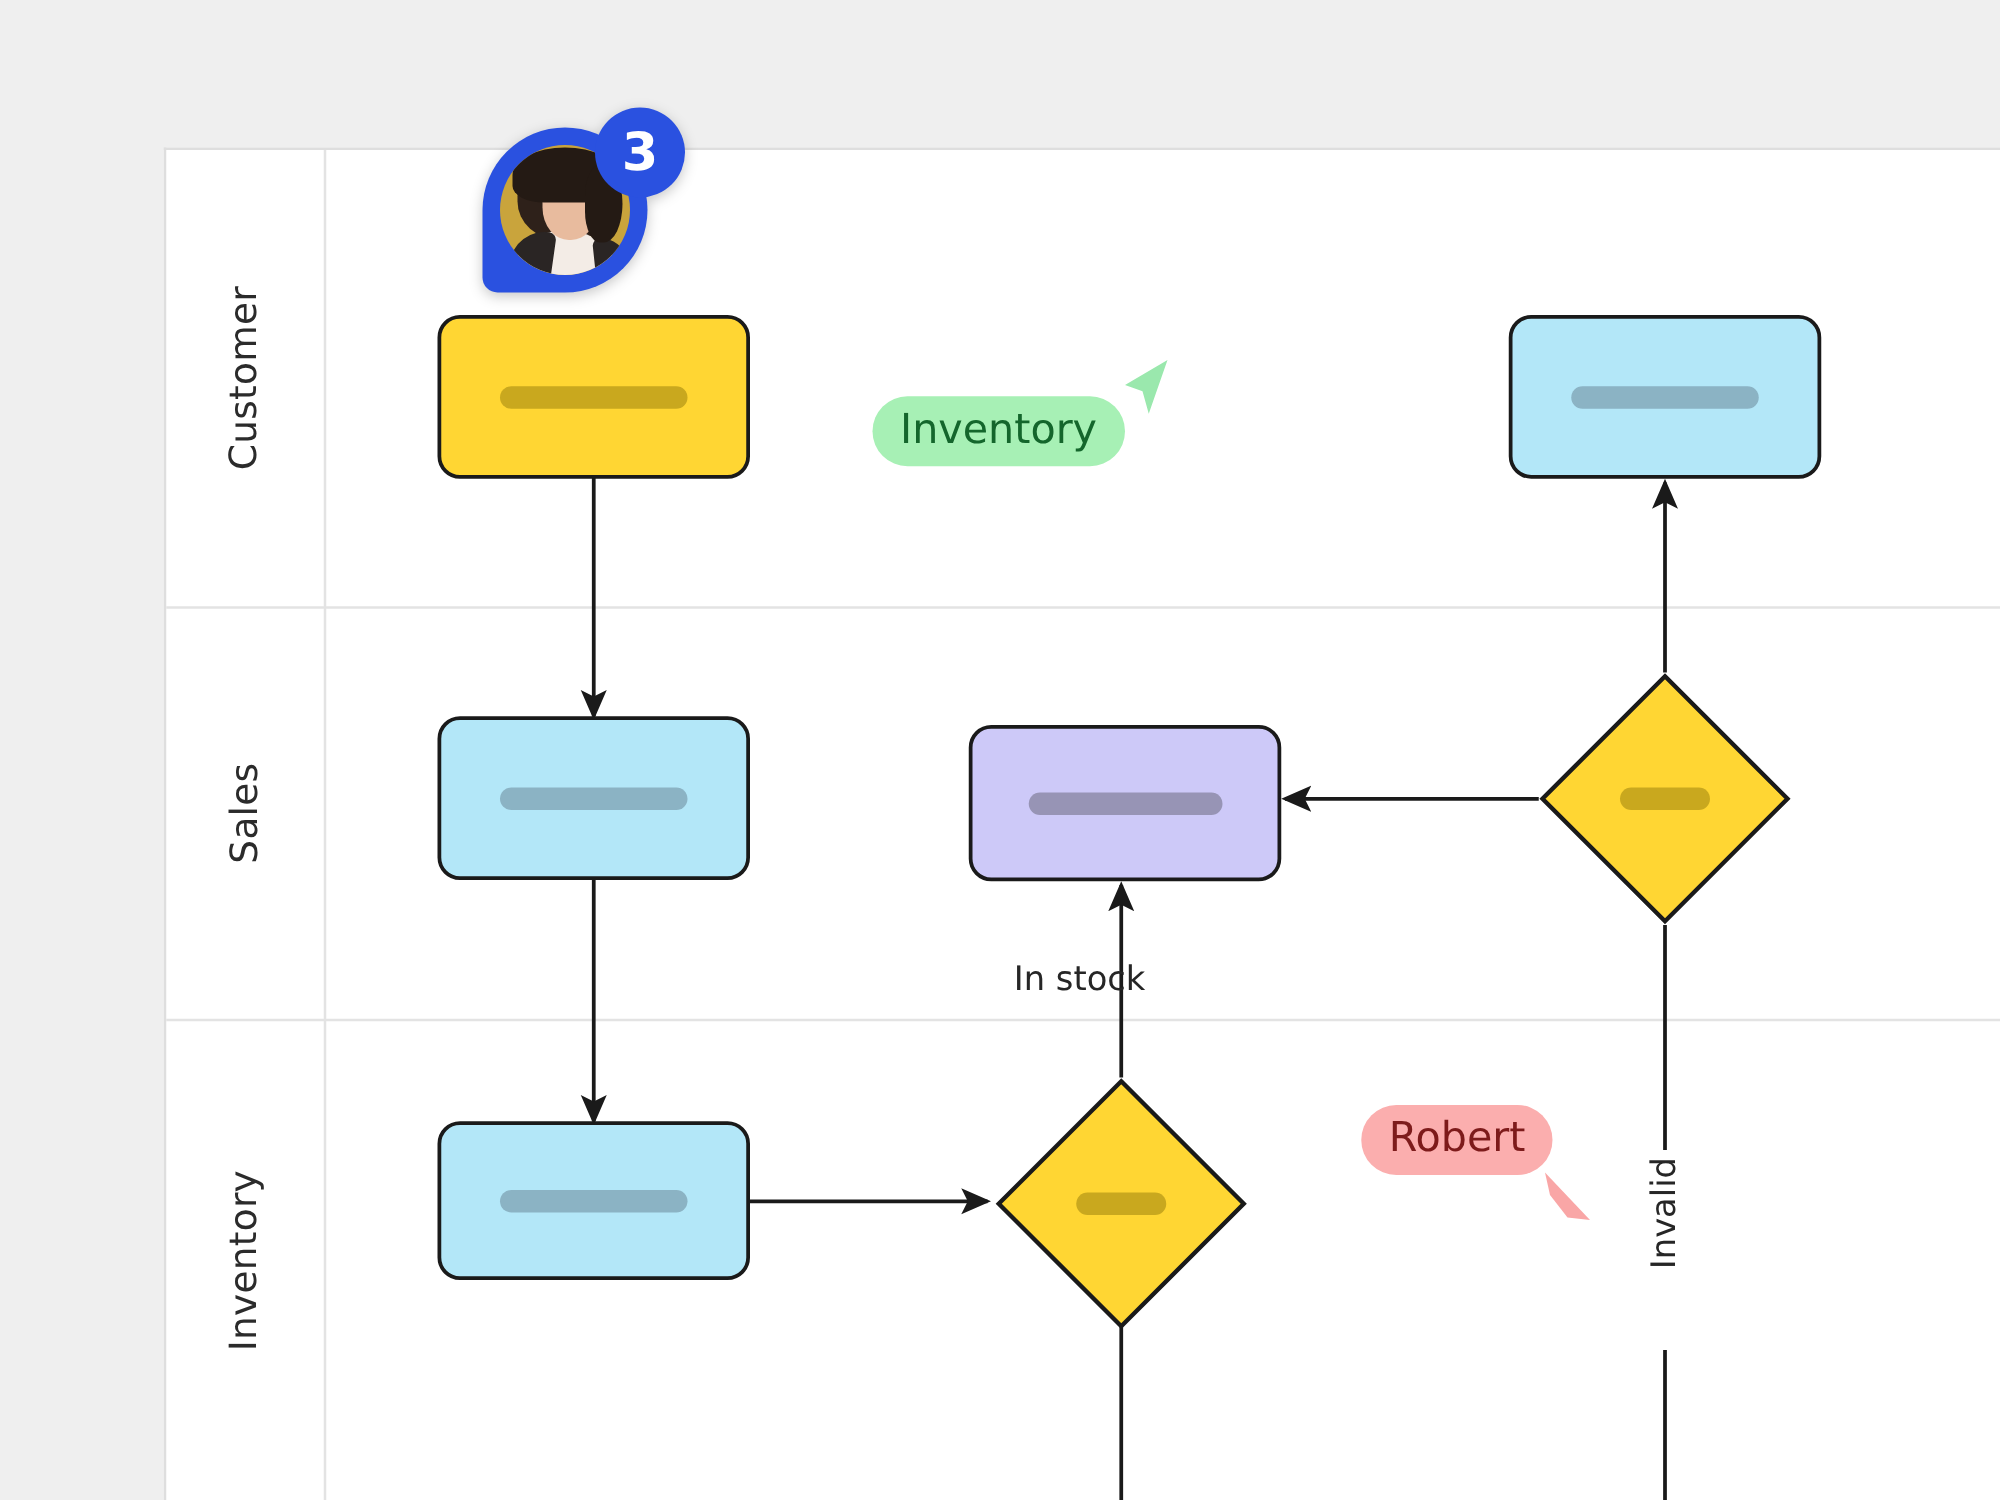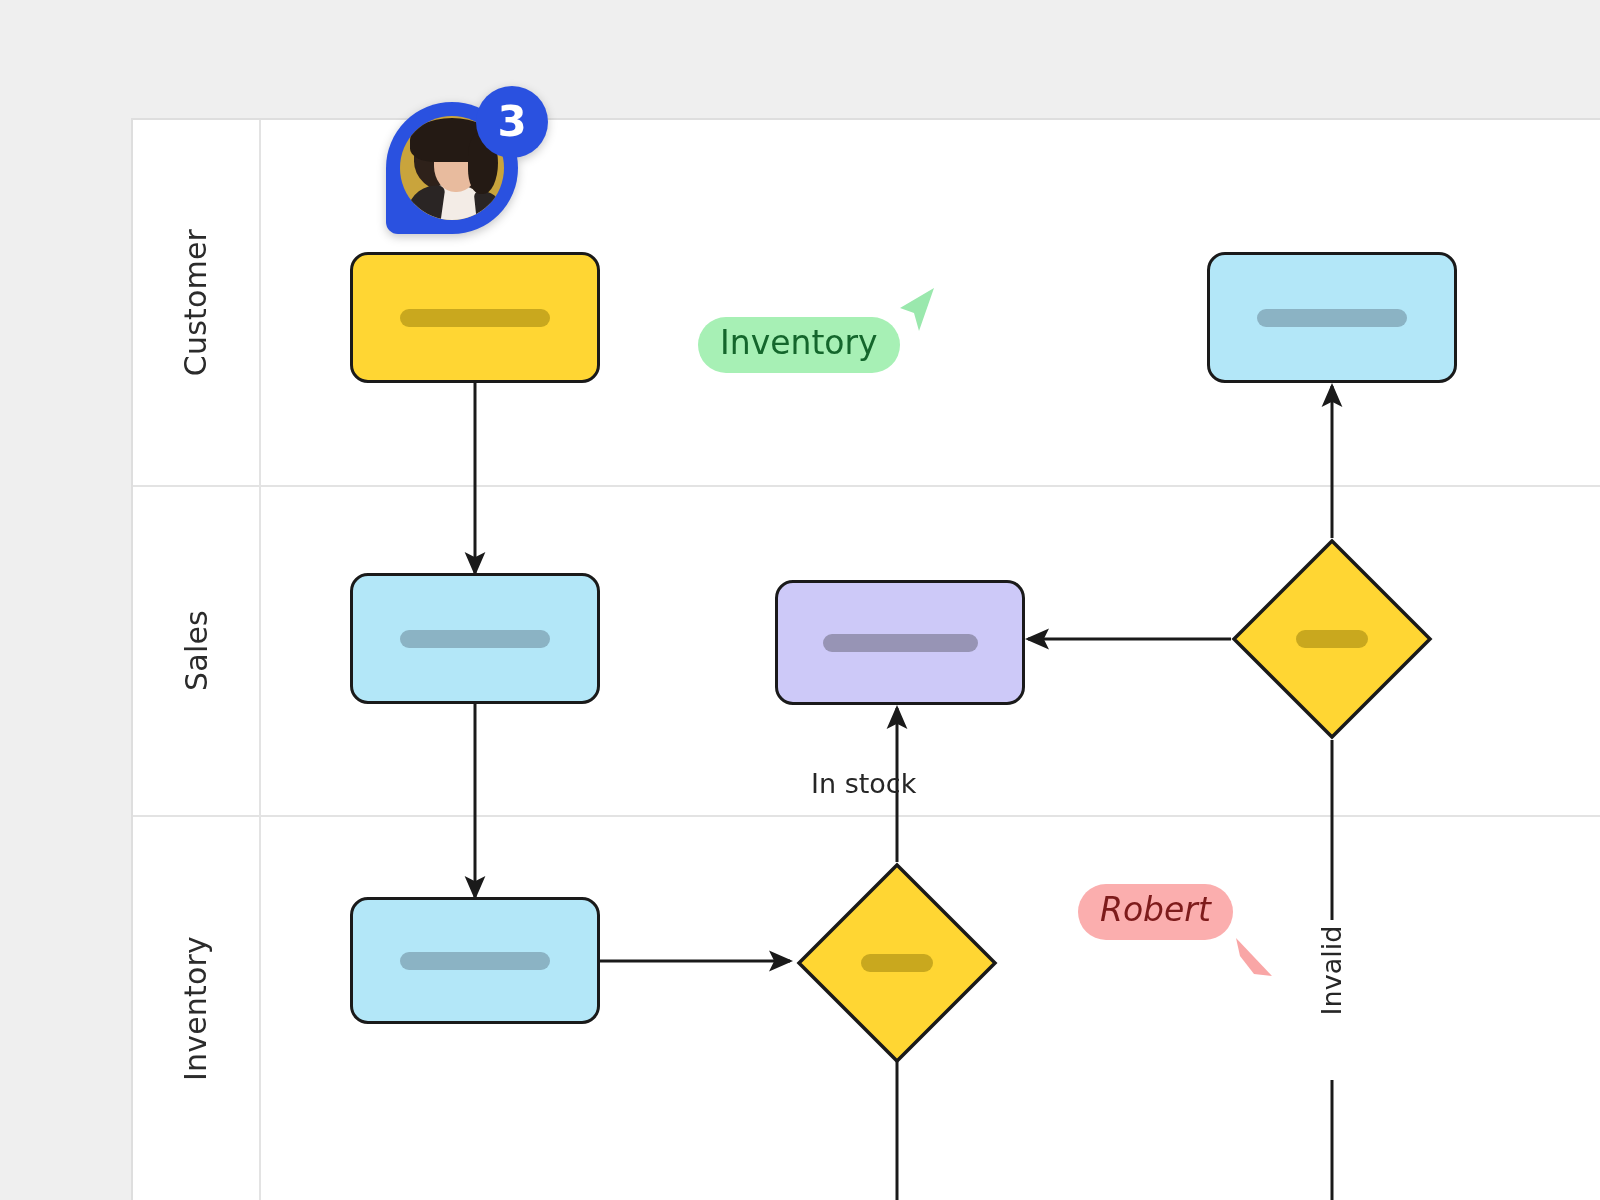--- a/index.html
+++ b/index.html
@@ -297,21 +297,21 @@
   </div>
 
   <div class="cursor-group" style="left:698px; top:286px;">
     <svg class="cursor-arrow" style="left:198px; top:0; width:42px; height:48px;" viewBox="0 0 42 48">
       <path d="M 38 2 L 4 22 L 18 27 L 23 45 Z" fill="#9ae8ad"></path>
     </svg>
     <div class="cursor-pill green" style="left:0; top:31px;">Inventory</div>
   </div>
 
   <div class="cursor-group" style="left:1078px; top:884px;">
-    <div class="cursor-pill pink" style="left:0; top:0;font-style:italic;">Robert</div>
+    <div class="cursor-pill pink" style="left:11px; top:0;">Robert</div>
     <svg class="cursor-arrow" style="left:152px; top:52px; width:48px; height:44px;" viewBox="0 0 48 44">
       <path d="M 6 2 L 42 40 L 24 38 L 10 20 Z" fill="#f9a6a6"></path>
     </svg>
   </div>
 
   <div id="avatar-presence">
     <div id="avatar-bubble"></div>
     <div id="avatar-photo">
       <div class="hair-back"></div>
       <div class="shoulder"></div>

